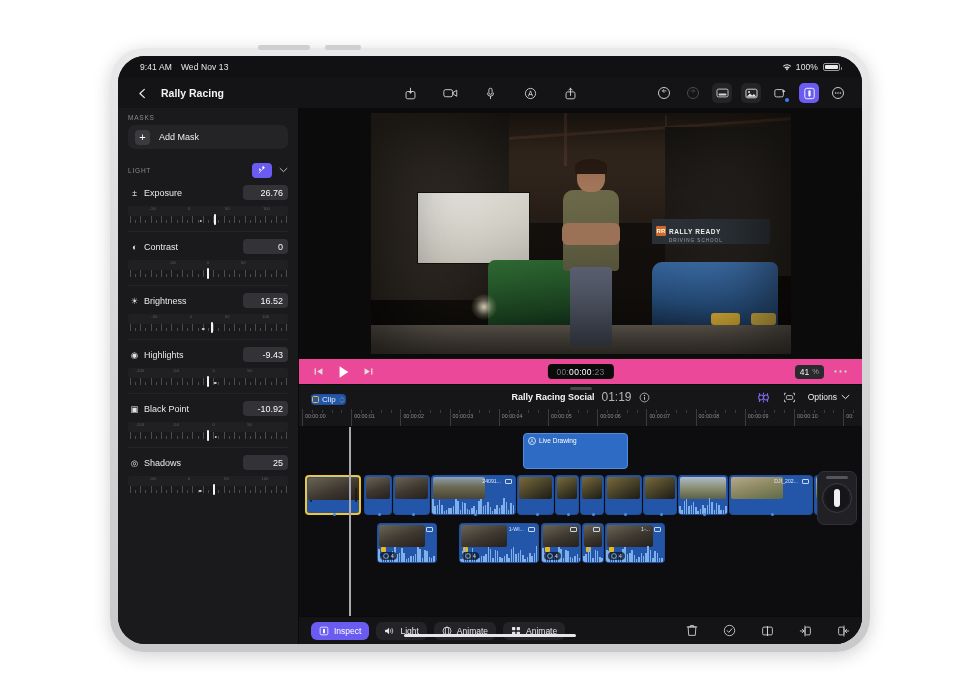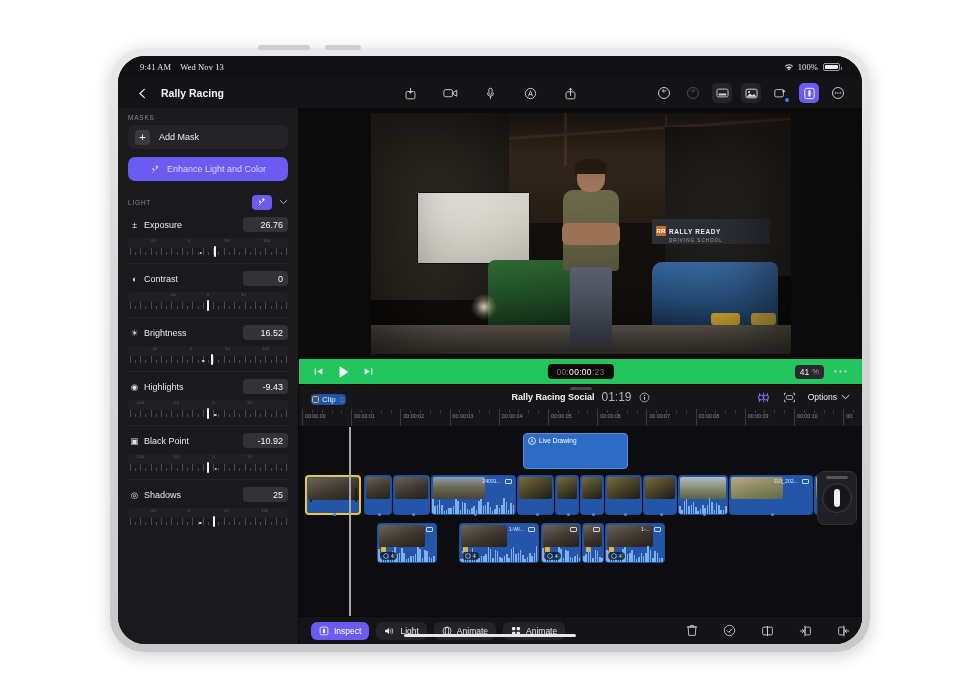--- a/index.html
+++ b/index.html
@@ -39,21 +39,20 @@
     display:flex; flex-direction:column;
   }
 
   
   .statusbar {
     height:22px; flex:0 0 22px;
     display:flex; align-items:center;
     padding:0 22px;
     color:#e9e9ea; font-size:8.5px; letter-spacing:.1px;
     background:#111113;
-    font-family:Liberation Serif, serif;
   }
   .sb-left { display:flex; gap:9px; align-items:center; }
   .sb-right { margin-left:auto; display:flex; gap:5px; align-items:center; }
   .wifi-ico { width:9px; height:8px; display:inline-block; }
   .batt {
     width:17px; height:8px; border:1px solid #9a9a9e; border-radius:2px;
     position:relative; display:inline-block;
   }
   .batt i { position:absolute; left:1px; top:1px; bottom:1px; width:13px; background:#e9e9ea; border-radius:1px; display:block;}
   .batt::after { content:""; position:absolute; right:-3px; top:2.5px; width:1.5px; height:3px; background:#9a9a9e; border-radius:0 1px 1px 0;}
@@ -185,21 +184,21 @@
   .p-arms { position:absolute; left:4%; top:34%; width:92%; height:12%; background:#9c7257; border-radius:6px;}
   .p-legs { position:absolute; left:16%; top:58%; width:68%; height:43%;
     background:linear-gradient(180deg,#5a6070 0%,#464c59 100%); border-radius:4px;}
   .v-vig { position:absolute; inset:0; box-shadow: inset 0 0 70px 22px rgba(0,0,0,.62); }
   .v-flare { position:absolute; left:24%; bottom:14%; width:26px;height:26px;border-radius:50%;
     background:radial-gradient(circle,rgba(255,246,220,.95) 0%, rgba(255,240,200,.25) 45%, transparent 72%);}
 
   
   .transport {
     height:26px; flex:0 0 26px; display:flex; align-items:center;
-    padding:0 14px; background:#22c55e; position:relative;
+    padding:0 14px; background:#ec4899; position:relative;
     border-top:1px solid #0a0a0b;
   }
   .tp-left { display:flex; align-items:center; gap:13px; color:#dedee2;}
   .tc {
     position:absolute; left:50%; transform:translateX(-50%);
     background:#0b0b0c; border-radius:4px; padding:2.5px 9px;
     font-family:"Liberation Sans", sans-serif;
     font-size:8.5px; color:#fff; letter-spacing:.3px;
   }
   .tc .dimtc { color:#76767c; }
@@ -414,28 +413,20 @@
 
     <div class="body-row">
 
       <div class="inspector">
         <div class="insp-scroll">
           <div class="sec-label">MASKS</div>
           <div class="add-mask">
             <span class="plus-sq">+</span>
             <span>Add Mask</span>
           </div>
-          <div class="enhance">
-            <span>
-              <svg viewBox="0 0 14 14" width="11" height="11">
-                  <path d="M3 11 9.6 4.4M8.8 2.2l.5 1.1 1.1.5-1.1.5-.5 1.1-.5-1.1-1.1-.5 1.1-.5zM4.1 5.5l.35.8.8.35-.8.35-.35.8-.35-.8-.8-.35.8-.35z" stroke="#cfc8fa" stroke-width="1" fill="#cfc8fa" stroke-linecap="round" stroke-linejoin="round"></path>
-                </svg>
-            </span>
-            <span>Enhance Light and Color</span>
-          </div>
 
           <div class="light-head">
             <span>LIGHT</span>
             <span class="wand-btn">
               <svg viewBox="0 0 14 14" width="10" height="10">
                   <path d="M3 11 9.6 4.4M8.8 2.2l.5 1.1 1.1.5-1.1.5-.5 1.1-.5-1.1-1.1-.5 1.1-.5zM4.1 5.5l.35.8.8.35-.8.35-.35.8-.35-.8-.8-.35.8-.35z" stroke="#fff" stroke-width="1" fill="#fff" stroke-linecap="round" stroke-linejoin="round"></path>
                 </svg>
             </span>
             <span class="chev">
               <svg viewBox="0 0 12 8" width="9" height="6">

